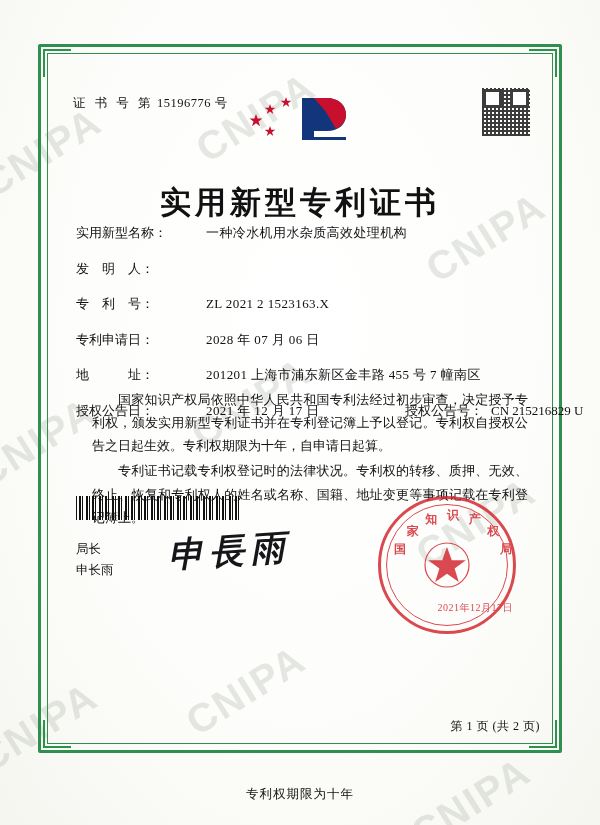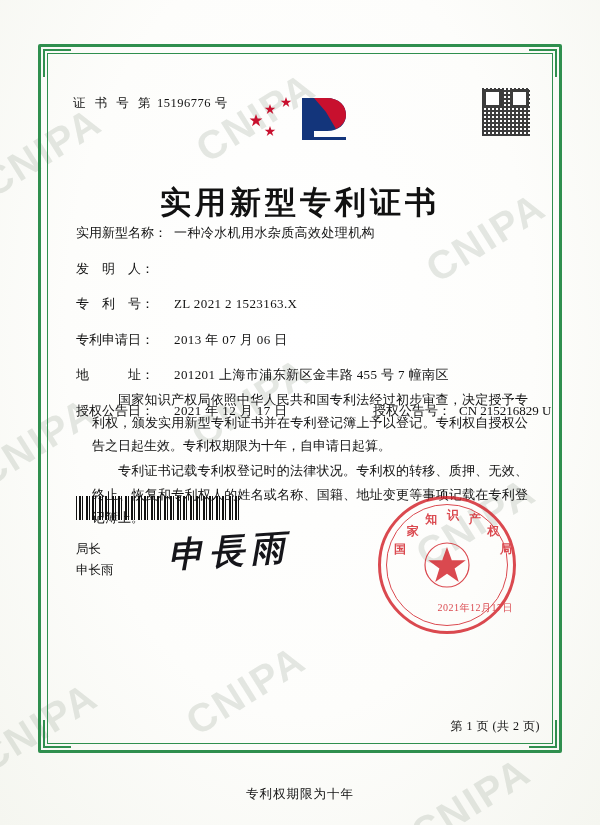--- a/index.html
+++ b/index.html
@@ -138,20 +138,21 @@
   }
   .row .label {
     width: 98px;
     flex: 0 0 98px;
     letter-spacing: 0;
     white-space: nowrap;
   }
   .row .value {
     flex: 1;
     letter-spacing: 0.4px;
+    margin-left: 32px;
   }
   .row .label2 {
     flex: 0 0 auto;
     margin-left: 14px;
     white-space: nowrap;
   }
   .row .value2 {
     flex: 0 0 auto;
     margin-left: 8px;
     white-space: nowrap;
@@ -333,21 +334,21 @@
       </div>
       <div class="row">
         <span class="label">发　明　人：</span>
       </div>
       <div class="row">
         <span class="label">专　利　号：</span>
         <span class="value">ZL 2021 2 1523163.X</span>
       </div>
       <div class="row">
         <span class="label">专利申请日：</span>
-        <span class="value">2013 年 07 月 06 日</span>
+        <span class="value">2028 年 07 月 06 日</span>
       </div>
       <div class="row">
         <span class="label">地　　　址：</span>
         <span class="value">201201 上海市浦东新区金丰路 455 号 7 幢南区</span>
       </div>
       <div class="row split">
         <span class="label">授权公告日：</span>
         <span class="value">2021 年 12 月 17 日</span>
         <span class="label2">授权公告号：</span>
         <span class="value2">CN 215216829 U</span>

